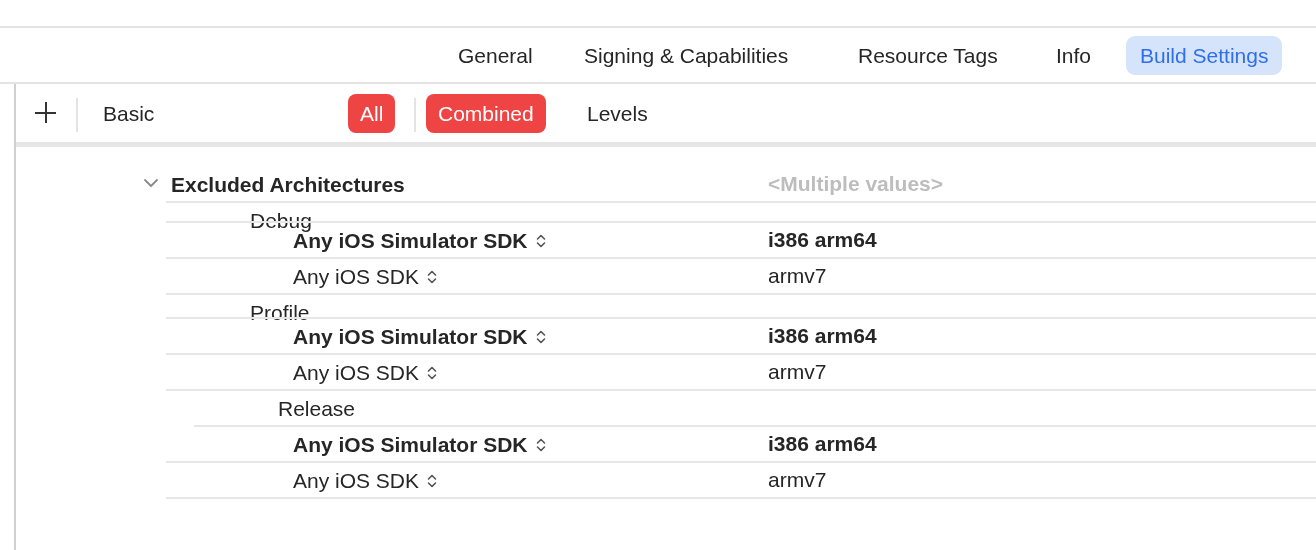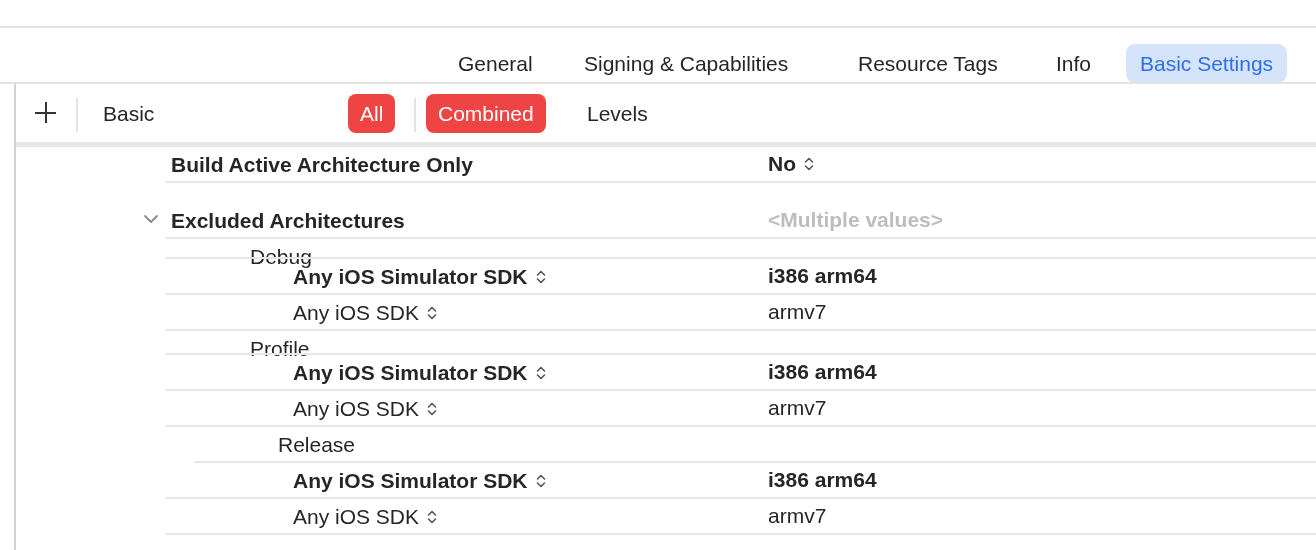--- a/index.html
+++ b/index.html
@@ -4,21 +4,21 @@
   <style>
     html, body { margin: 0; padding: 0; }
     body {
       width: 1316px; height: 550px; overflow: hidden; background: #ffffff;
       font-family: "Liberation Sans", "DejaVu Sans", sans-serif;
       color: #262626; position: relative;
     }
     .topline { position: absolute; left: 0; top: 26px; width: 1316px; height: 2px; background: #e3e3e3; }
     .tabbar { position: absolute; left: 0; top: 28px; width: 1316px; height: 54px; }
     .tab {
-      position: absolute; top: 16px; height: 39px; line-height: 39px;
+      position: absolute; top: 8px; height: 39px; line-height: 39px;
       font-size: 21px; color: #262626; padding: 0 14px; border-radius: 9px; cursor: pointer; white-space: nowrap;
     }
     .tab.active { background: #d5e4fb; color: #2f6fea; }
     .tabline { position: absolute; left: 0; top: 82px; width: 1316px; height: 2px; background: #e3e3e3; }
     .leftrule { position: absolute; left: 14px; top: 84px; width: 2px; height: 466px; background: #d0d0d0; }
     .filterbar { position: absolute; left: 16px; top: 84px; width: 1300px; height: 58px; }
     .plus { position: absolute; left: 15px; top: 12px; width: 30px; height: 34px; cursor: pointer; }
     .plus:before { content: ""; position: absolute; left: 4px; top: 16px; width: 21px; height: 2px; background: #333; }
     .plus:after { content: ""; position: absolute; left: 14px; top: 6px; width: 2px; height: 21px; background: #333; }
     .vsep { position: absolute; top: 14px; width: 2px; height: 34px; background: #e3e3e3; }
@@ -42,46 +42,38 @@
 </head>
 <body>
 
 <div class="topline"></div>
 
 <div class="tabbar">
   <div class="tab" style="left:444px">General</div>
   <div class="tab" style="left:570px">Signing &amp; Capabilities</div>
   <div class="tab" style="left:844px">Resource Tags</div>
   <div class="tab" style="left:1042px">Info</div>
-  <div class="tab active" style="left:1126px">Basic Settings</div>
+  <div class="tab active" style="left:1126px">Build Settings</div>
 </div>
 <div class="tabline"></div>
 
 <div class="leftrule"></div>
 
 <div class="filterbar">
   <div class="plus"></div>
   <div class="vsep" style="left:60px"></div>
   <div class="fbtn" style="left:75px">Basic</div>
   <div class="fbtn on" style="left:332px">All</div>
   <div class="vsep" style="left:398px"></div>
   <div class="fbtn on" style="left:410px">Combined</div>
   <div class="fbtn" style="left:559px">Levels</div>
 </div>
 <div class="filterline"></div>
 
 <div class="rows" id="rows">
-    <div class="row" style="height: 36px;">
-      <span class="name lvl0 bold"><span>Build Active Architecture Only</span></span>
-      <span class="value bold"><span>No</span><span class="stepper"><svg width="10" height="16" viewBox="0 0 10 16">
-            <path d="M1.5 6 L5 2.5 L8.5 6" fill="none" stroke="#555" stroke-width="1.6" stroke-linecap="round" stroke-linejoin="round"></path>
-            <path d="M1.5 10 L5 13.5 L8.5 10" fill="none" stroke="#555" stroke-width="1.6" stroke-linecap="round" stroke-linejoin="round"></path>
-          </svg></span></span>
-      <div class="sep"></div>
-    </div>
     <div class="row" style="height: 36px; margin-top: 20px;">
       <span class="chev"><svg width="16" height="14" viewBox="0 0 16 14">
           <path d="M2 4 L8 10 L14 4" fill="none" stroke="#8a8a8a" stroke-width="1.8" stroke-linecap="round" stroke-linejoin="round"></path>
         </svg></span>
       <span class="name lvl0 bold"><span>Excluded Architectures</span></span>
       <span class="value dim bold"><span>&lt;Multiple values&gt;</span></span>
       <div class="sep"></div>
     </div>
     <div class="row" style="height: 20px;">
       <span class="name lvl1"><span>Debug</span></span>

